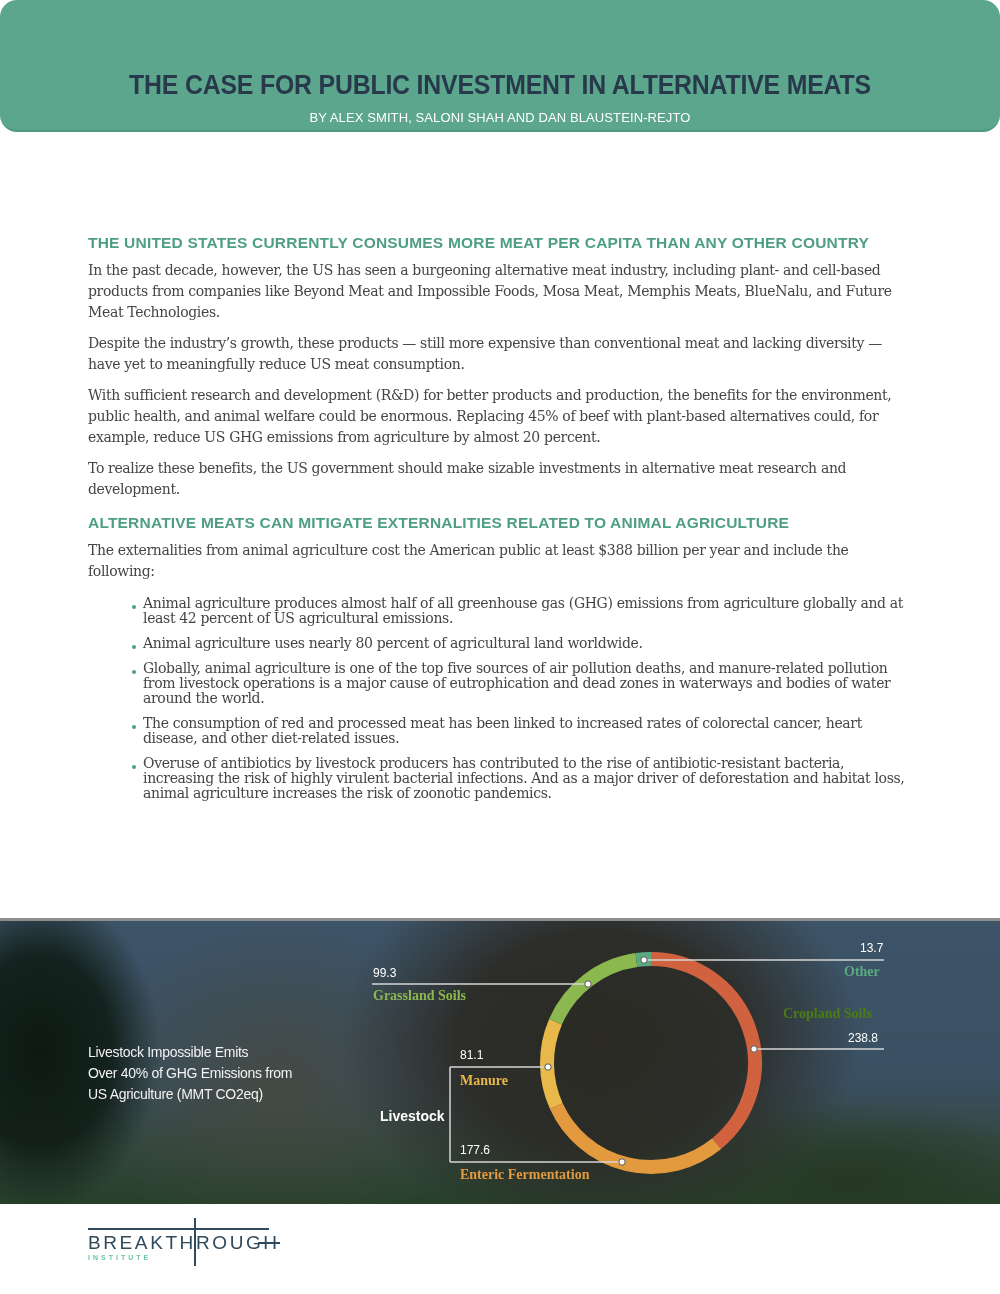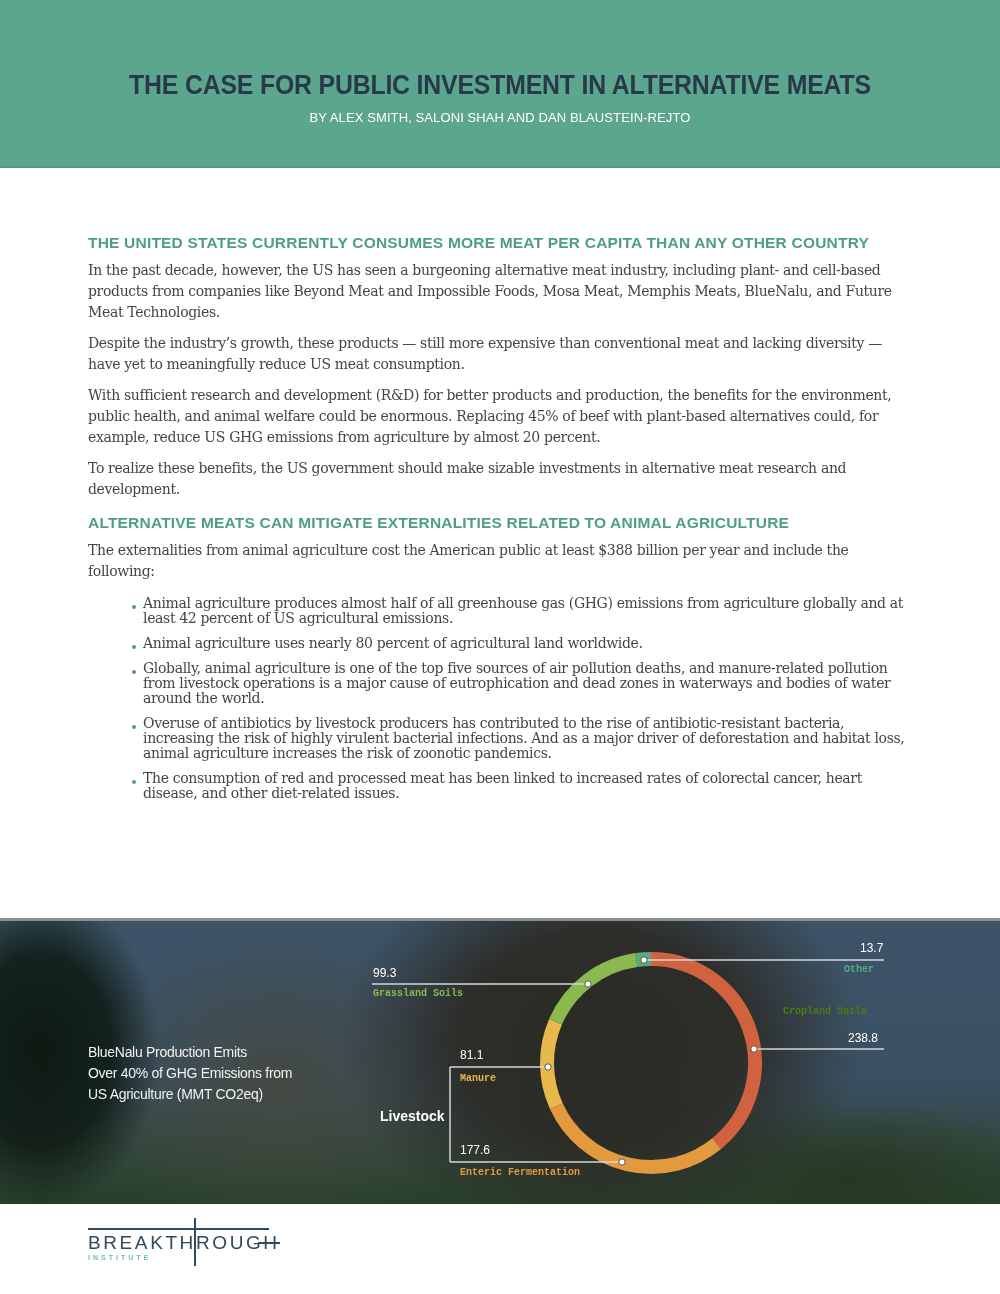--- a/index.html
+++ b/index.html
@@ -1,22 +1,23 @@
 <!DOCTYPE html>
 <html><head>
 <meta charset="utf-8">
 <style>
   * { box-sizing: border-box; margin: 0; padding: 0; }
   html, body { width: 1000px; height: 1294px; background: #ffffff; overflow: hidden; }
   body { position: relative; font-family: "DejaVu Serif", serif; color: #3a3a3a; }
 
   .banner {
-    position: absolute; left: 0; top: 0; width: 1000px; height: 168px;
+    position: absolute; left: 0; top: 0; width: 1000px; height: 132px;
     background: #5ba68c; border-bottom: 2px solid #4e9a80;
     text-align: center;
+    border-radius: 17px;
   }
   .banner-title {
     position: absolute; left: 0; top: 70px; width: 1000px;
     font-family: "Liberation Sans", sans-serif; font-weight: bold;
     font-size: 27px; color: #27394a; letter-spacing: -0.2px;
     transform: scaleX(0.92);
   }
   .banner-byline {
     position: absolute; left: 0; top: 110px; width: 1000px;
     font-family: "Liberation Sans", sans-serif; font-weight: normal;
@@ -62,22 +63,22 @@
   }
   .photo-title span { display: block; }
 
   .donut { position: absolute; left: 0; top: 0; width: 1000px; height: 1294px; pointer-events: none; }
 
   .lbl-val {
     position: absolute; font-family: "Liberation Sans", sans-serif; font-weight: normal;
     font-size: 12px; color: #ffffff;
   }
   .lbl-name {
-    position: absolute; font-family: Liberation Mono, monospace; font-weight: bold;
-    font-size: 10px;
+    position: absolute; font-family: Liberation Serif, serif; font-weight: bold;
+    font-size: 14px;
   }
   .livestock-label {
     position: absolute; left: 373px; top: 1108px;
     font-family: "Liberation Sans", sans-serif; font-weight: bold; font-size: 14px; color: #ffffff; padding-left: 7px;
   }
 
   .logo { position: absolute; left: 86px; top: 1216px; width: 200px; height: 50px; }
   .logo-word {
     position: absolute; left: 2px; top: 16px;
     font-family: "Liberation Sans", sans-serif; font-size: 19px; letter-spacing: 2.6px;
@@ -107,29 +108,29 @@
   <p class="para">With sufficient research and development (R&amp;D) for better products and production, the benefits for the environment, public health, and animal welfare could be enormous. Replacing 45% of beef with plant-based alternatives could, for example, reduce US GHG emissions from agriculture by almost 20 percent.</p>
   <p class="para">To realize these benefits, the US government should make sizable investments in alternative meat research and development.</p>
 
   <div class="section-heading heading2">ALTERNATIVE MEATS CAN MITIGATE EXTERNALITIES RELATED TO ANIMAL AGRICULTURE</div>
   <p class="para">The externalities from animal agriculture cost the American public at least $388 billion per year and include the following:</p>
 
   <ul class="bullets">
     <li><span class="bullet-dot"></span><span>Animal agriculture produces almost half of all greenhouse gas (GHG) emissions from agriculture globally and at least 42 percent of US agricultural emissions.</span></li>
     <li><span class="bullet-dot"></span><span>Animal agriculture uses nearly 80 percent of agricultural land worldwide.</span></li>
     <li><span class="bullet-dot"></span><span>Globally, animal agriculture is one of the top five sources of air pollution deaths, and manure-related pollution from livestock operations is a major cause of eutrophication and dead zones in waterways and bodies of water around the world.</span></li>
+    <li><span class="bullet-dot"></span><span>The consumption of red and processed meat has been linked to increased rates of colorectal cancer, heart disease, and other diet-related issues.</span></li>
     <li><span class="bullet-dot"></span><span>Overuse of antibiotics by livestock producers has contributed to the rise of antibiotic-resistant bacteria, increasing the risk of highly virulent bacterial infections. And as a major driver of deforestation and habitat loss, animal agriculture increases the risk of zoonotic pandemics.</span></li>
-    <li><span class="bullet-dot"></span><span>The consumption of red and processed meat has been linked to increased rates of colorectal cancer, heart disease, and other diet-related issues.</span></li>
   </ul>
 </div>
 
 <div class="photo"></div>
 
 <div class="photo-title">
-  <span>BlueNalu Production Emits</span>
+  <span>Livestock Impossible Emits</span>
   <span>Over 40% of GHG Emissions from</span>
   <span>US Agriculture (MMT CO2eq)</span>
 </div>
 
 <svg class="donut" viewBox="0 0 1000 1294" xmlns="http://www.w3.org/2000/svg">
   <g id="donut-segments" fill="none" stroke-width="14">
       <path d="M 651 959 A 104 104 0 0 1 716.7089259317704 1143.6122636631246" stroke="#d0623f"></path>
       <path d="M 716.7089259317704 1143.6122636631246 A 104 104 0 0 1 556.3316890557863 1106.05706565675" stroke="#e39a3e"></path>
       <path d="M 556.3316890557863 1106.05706565675 A 104 104 0 0 1 555.5290930295644 1021.7531101506742" stroke="#e8b94a"></path>
       <path d="M 555.5290930295644 1021.7531101506742 A 104 104 0 0 1 636.3846861536288 960.0320797472724" stroke="#8bb84f"></path>

